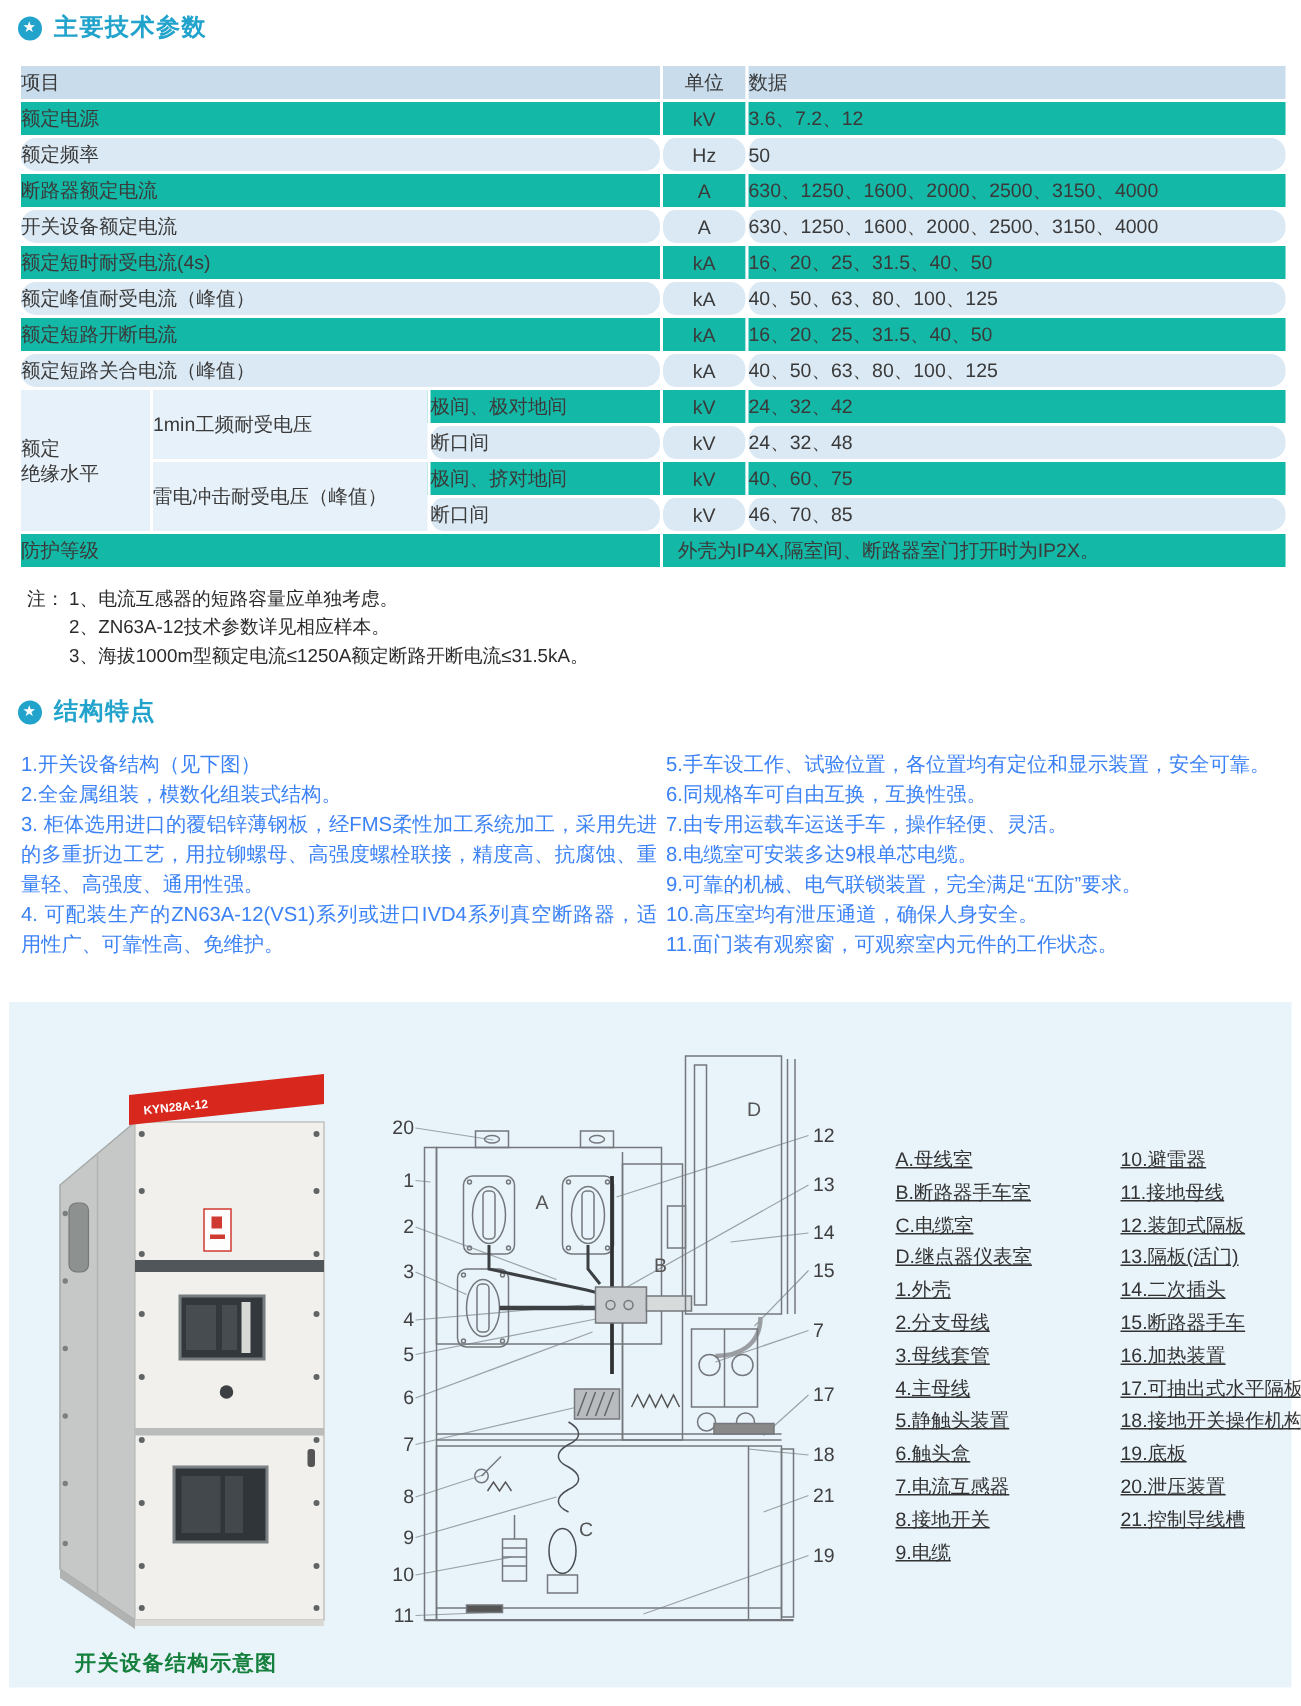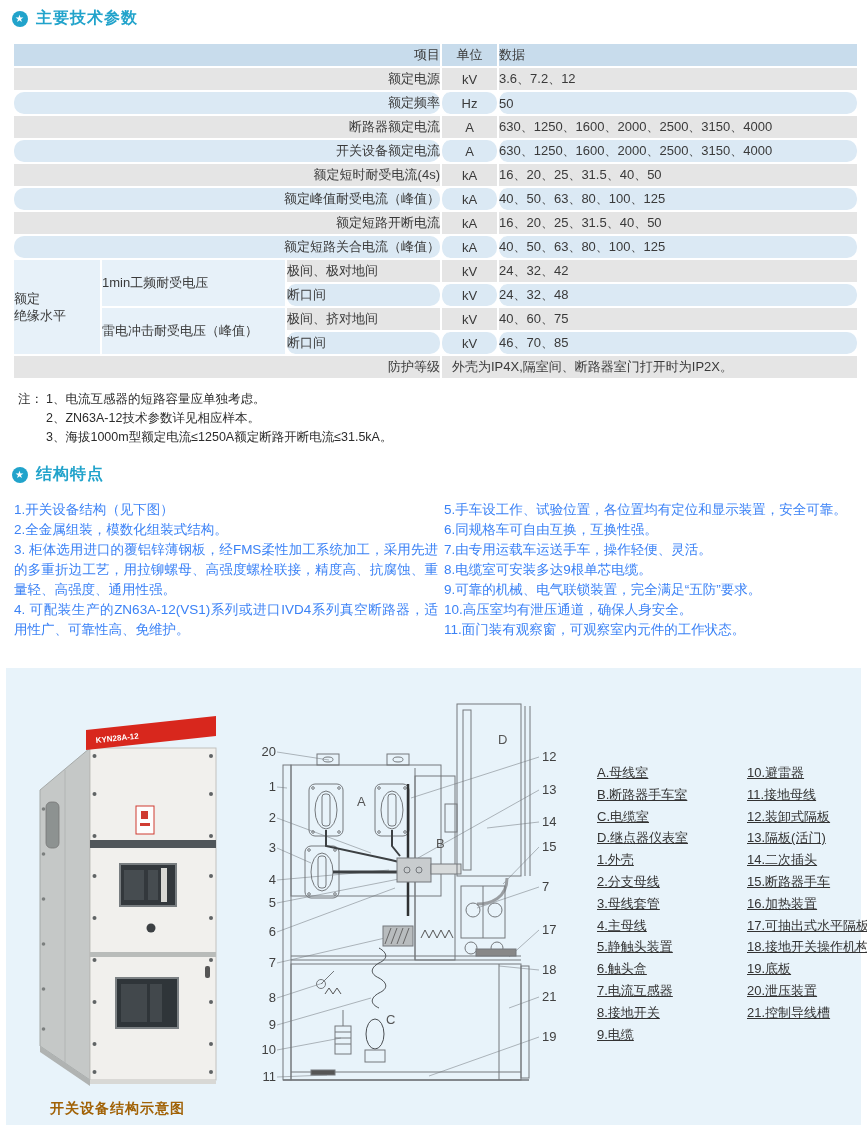--- a/index.html
+++ b/index.html
@@ -13,25 +13,25 @@
   .sec-icon{width:16px;height:16px;border-radius:50%;background:#21a3cb;color:#fff;
     font-size:10px;line-height:16px;text-align:center;flex:0 0 16px;}
   #sec1{left:12px;top:8px;}
   #sec2{left:12px;top:464px;}
 
   
   table.params{position:absolute;left:14px;top:42px;width:843px;
     border-collapse:separate;border-spacing:0 2px;font-size:13px;color:#3a3a3a;}
   table.params td{height:22px;padding:0;vertical-align:middle;}
   .bg-h{background:#c8dcec;}
-  .bg-a{background:#e5e5e5;}
+  .bg-a{background:#14b8a6;}
   .bg-b{background:#dbe9f4;border-radius:10px;}
   .bg-m{background:#e7f1f9;}
   .bl{border-left:2px solid #fff;}
-  .c-item{padding-left:14px;text-align:right;}
+  .c-item{padding-left:14px;}
   .c-sub{padding-left:12px;}
   .c-unit{text-align:center;}
   .c-data{padding-left:20px;}
   .ins-label{padding-left:14px;line-height:17px;}
 
   
   .notes{position:absolute;left:18px;top:390px;display:flex;font-size:12.5px;
     color:#2b2b2b;line-height:19px;}
   .notes-label{width:28px;flex:0 0 28px;}
   .notes-items p{margin:0;}
@@ -41,21 +41,21 @@
   .features p{margin:0;text-align:justify;}
   #features-left{left:14px;width:424px;}
   #features-right{left:444px;width:420px;text-align:left;}
   #features-right p{text-align:left;}
 
   
   .panel{position:absolute;left:6px;top:668px;width:855px;height:457px;background:#e8f3fa;}
   .cab-svg{position:absolute;left:28px;top:46px;}
   .diag-svg{position:absolute;left:265px;top:30px;}
   .caption{position:absolute;left:44px;top:432px;font-size:14px;font-weight:bold;
-    color:#a16207;letter-spacing:1px;}
+    color:#15803d;letter-spacing:1px;}
 
   
   .co{position:absolute;font-size:13px;color:#404040;width:26px;}
   .co-l{left:244px;text-align:right;}
   .co-r{left:536px;text-align:left;}
 
   
   .legend{position:absolute;top:94px;font-size:13px;color:#333;}
   .legend p{margin:0;line-height:21.8px;white-space:nowrap;text-decoration:underline;}
   #legend-col1{left:591px;}

